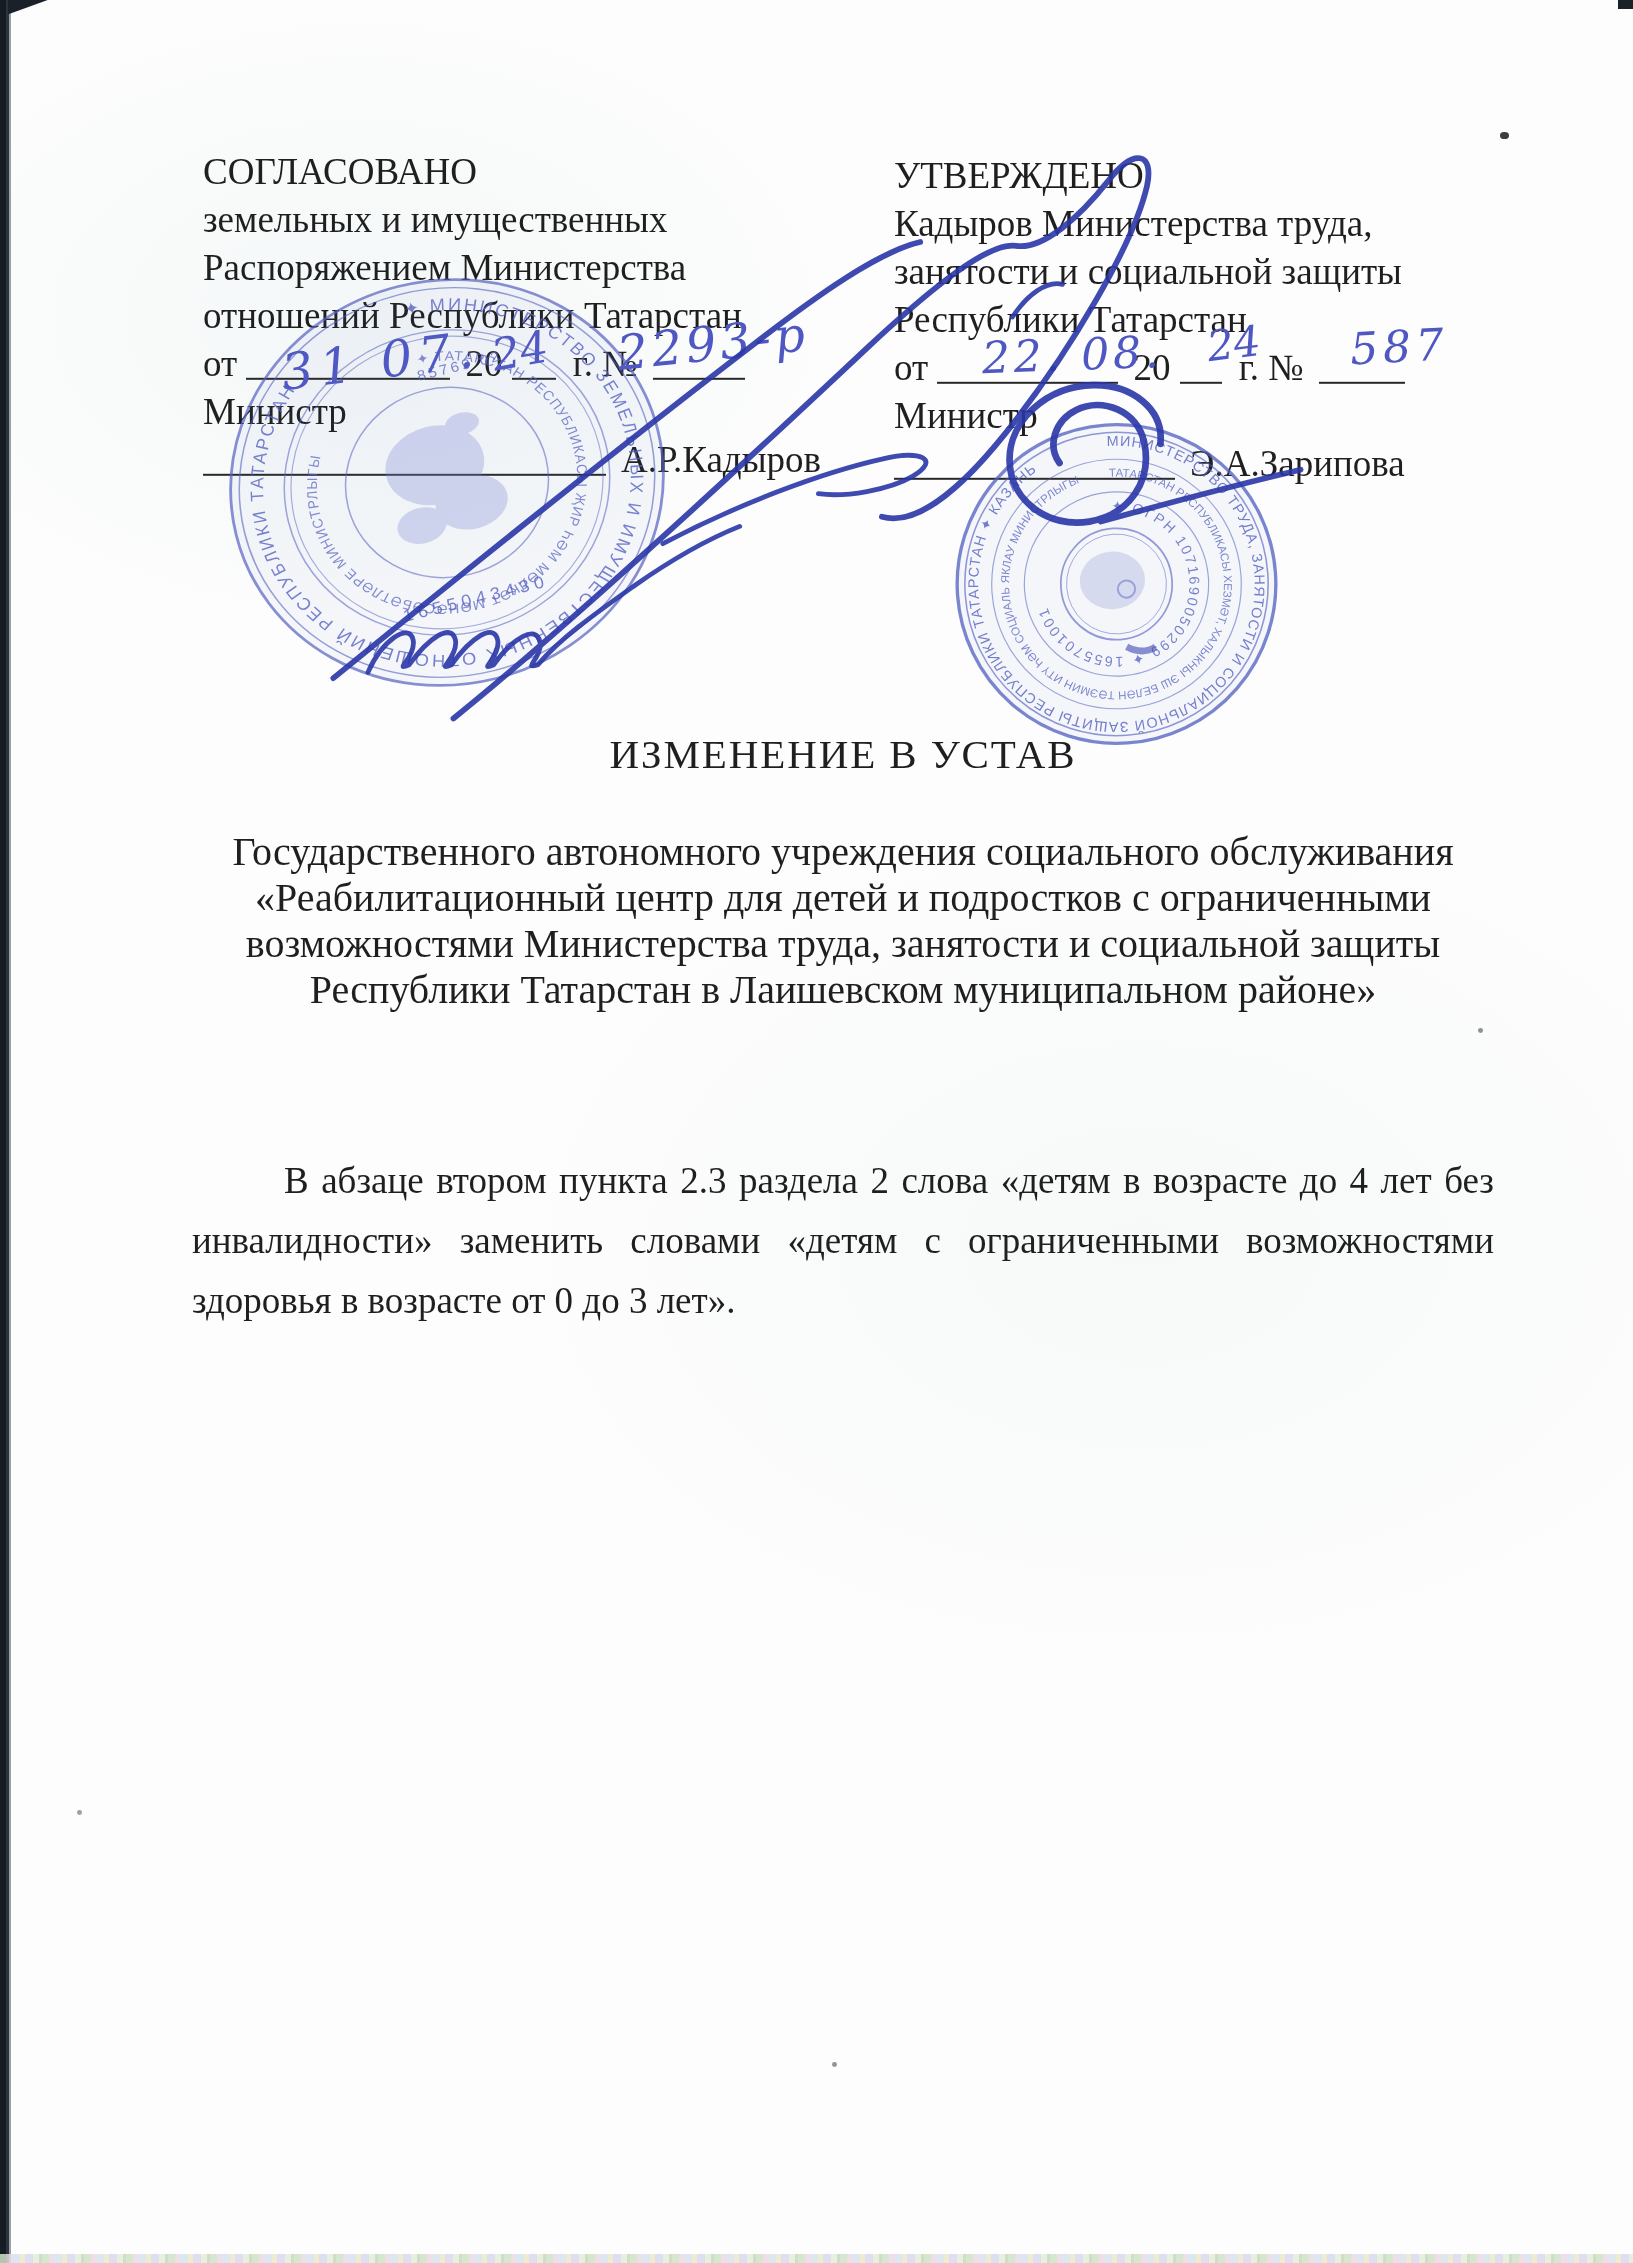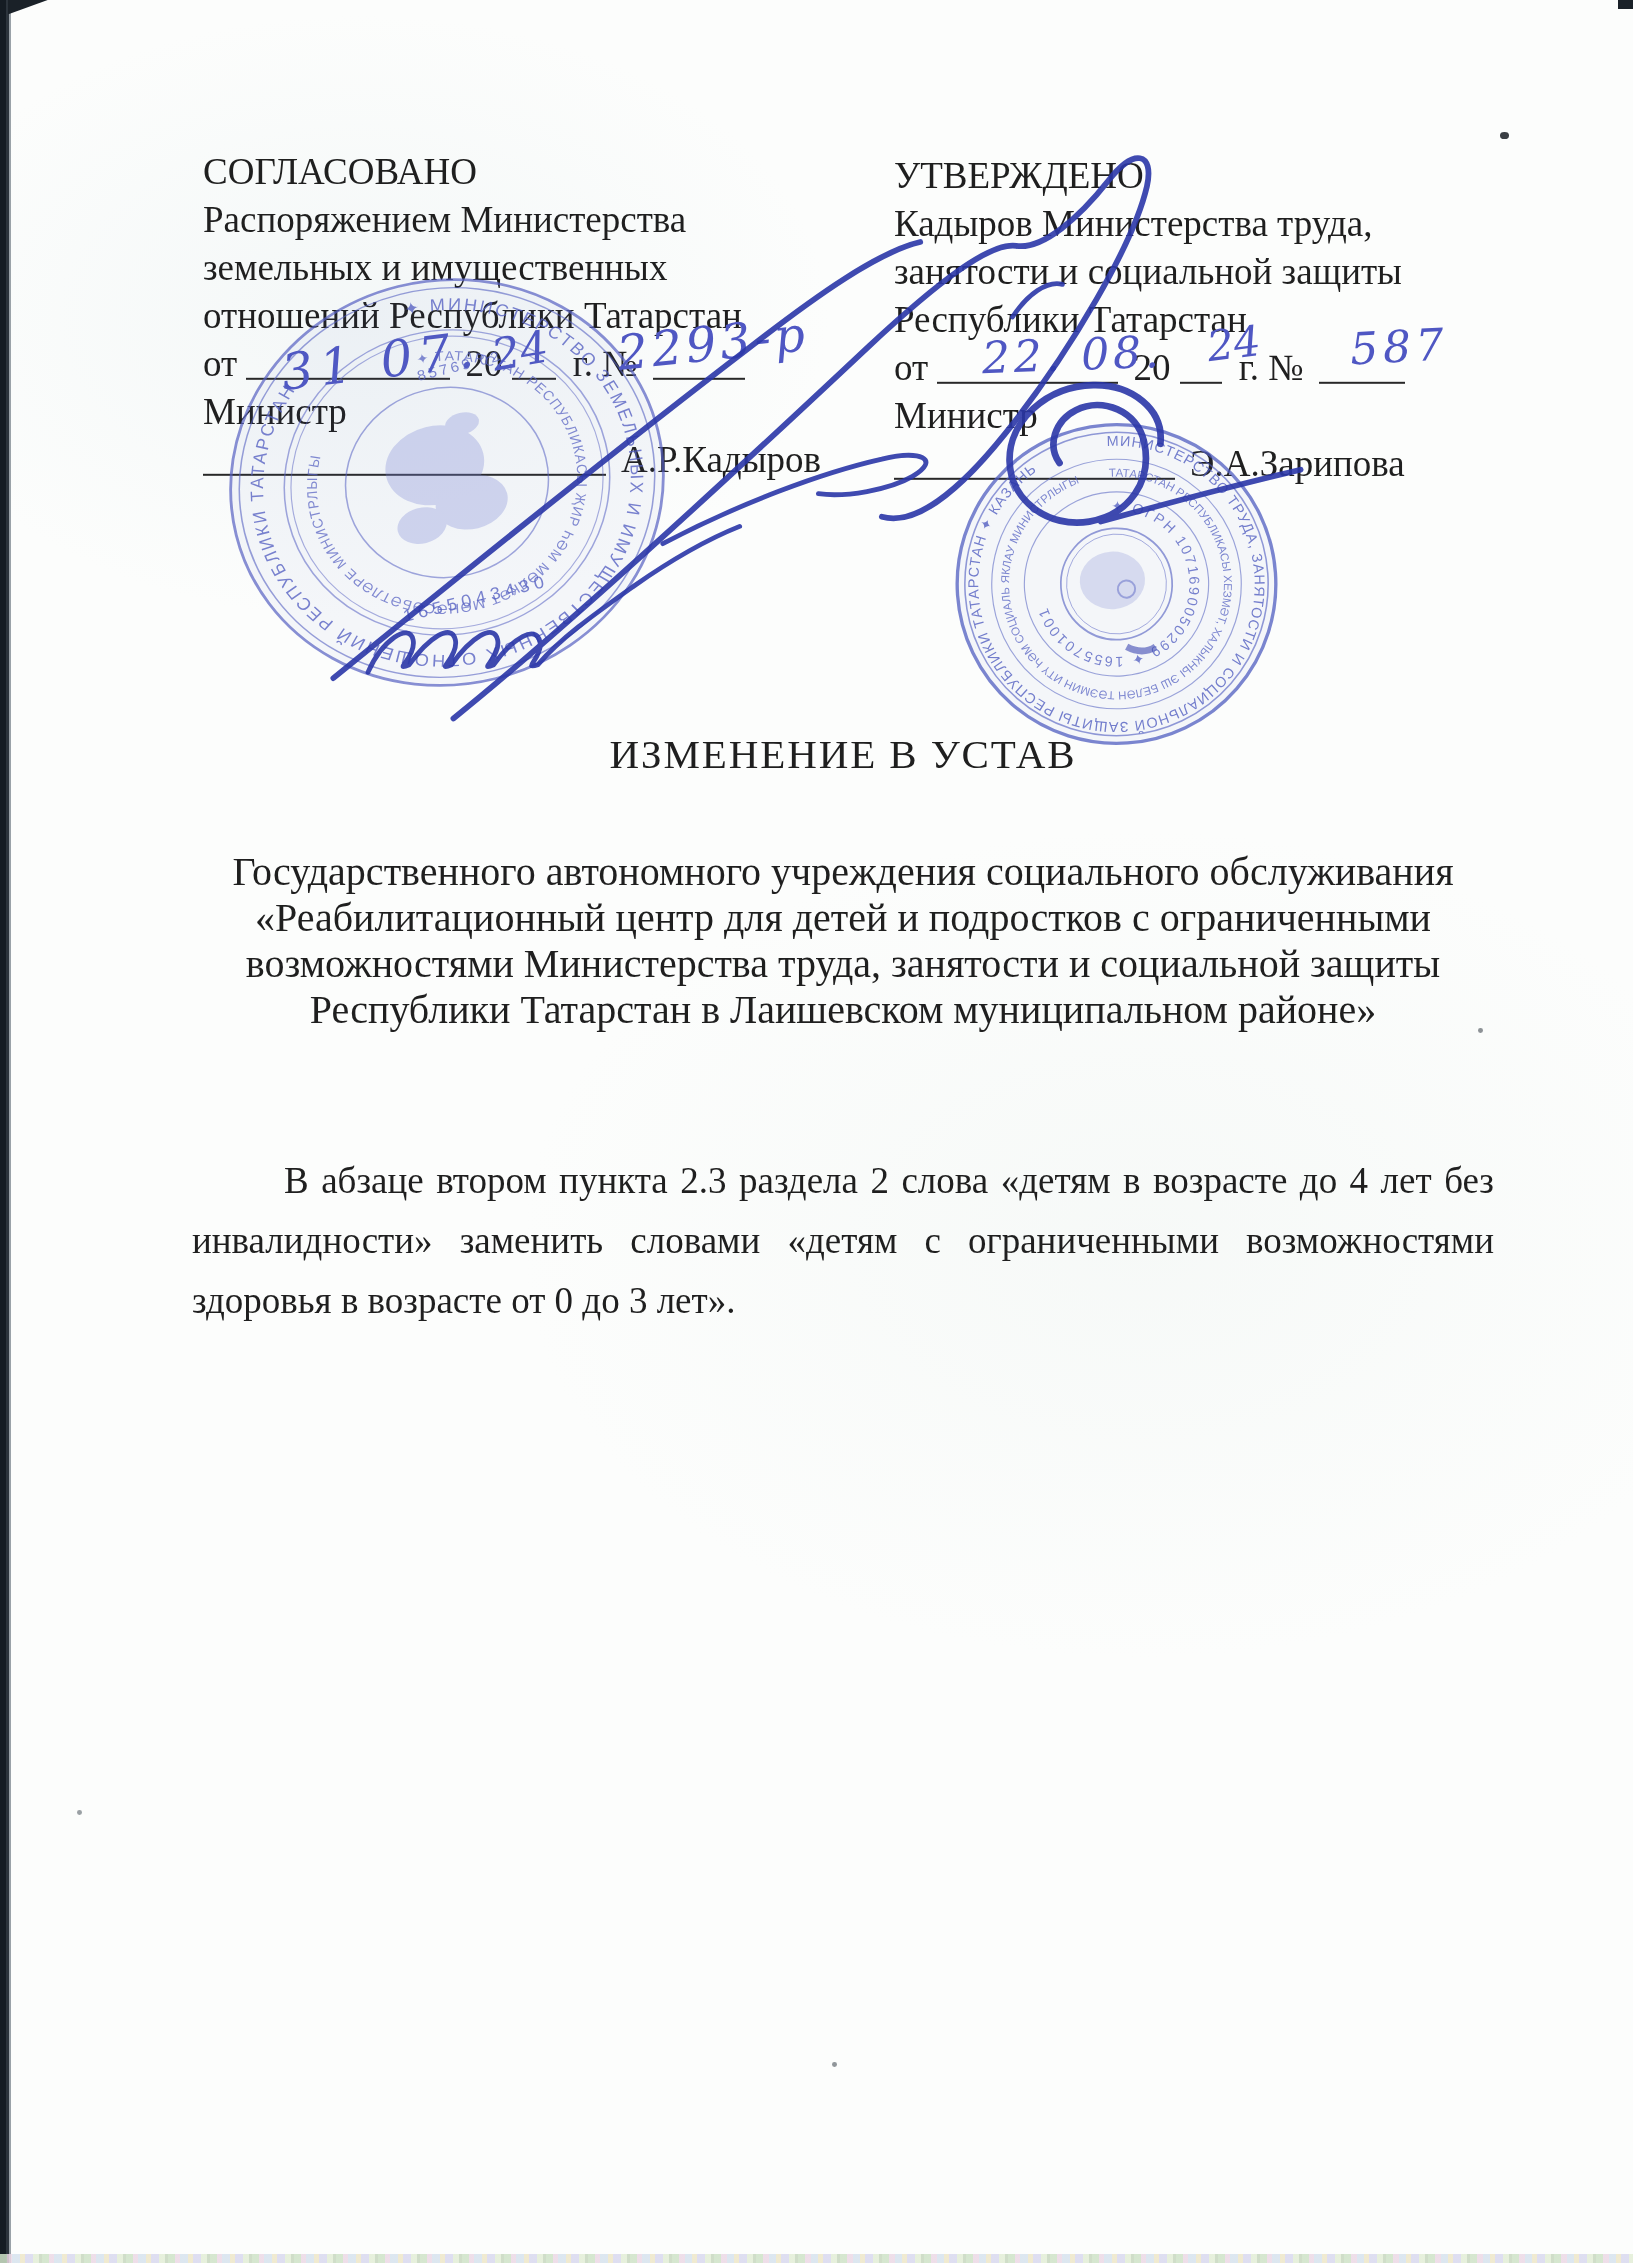--- a/index.html
+++ b/index.html
@@ -30,21 +30,21 @@
   .approve{left:894px;top:152px;}
   .ln{height:48px;}
   .blank{display:inline-block;border-bottom:2.9px solid #282828;height:29px;transform:translateY(3.8px);}
   .b-date-l{width:204px;} .b-year-l{width:44px;} .b-num-l{width:92px;}
   .b-date-r{width:181px;} .b-year-r{width:42px;} .b-num-r{width:86px;}
   .b-name-l{width:403px;} .b-name-r{width:281px;}
   .yearpre{margin-left:5.8px;} .gno{margin-left:7.7px;margin-right:5.8px;}
   .namet{margin-left:5.8px;}
   .title{position:absolute;left:192px;top:730px;width:1302px;text-align:center;
     font-size:41px;letter-spacing:1.9px;}
-  .org{position:absolute;left:192px;top:849px;width:1302px;text-align:center;
+  .org{position:absolute;left:192px;top:829px;width:1302px;text-align:center;
     font-size:40px;line-height:46px;}
   .org div{height:46px;}
   .bodypar{position:absolute;left:192px;top:1151px;width:1302px;font-size:37px;line-height:60px;}
   .jline{height:60px;overflow:hidden;text-align:justify;}
   .jline::after{content:"";display:inline-block;width:100%;}
   .indent{text-indent:92px;}
   
   .hw{position:absolute;font-style:italic;color:#4f57c3;white-space:nowrap;
     font-family:"DejaVu Serif","Liberation Serif",serif;}
   .hw-ld{left:281px;top:332px;font-size:50px;letter-spacing:6.7px;transform:rotate(-7deg);}
@@ -69,22 +69,22 @@
   <div class="corner-tl"></div>
   <div class="corner-tr"></div>
   <div class="edge-bottom"></div>
   <div class="speck sp1"></div>
   <div class="speck sp2"></div>
   <div class="speck sp3"></div>
   <div class="speck sp4"></div>
 
   <div class="hblock agree">
     <div class="ln">СОГЛАСОВАНО</div>
+    <div class="ln">земельных и имущественных</div>
     <div class="ln">Распоряжением Министерства</div>
-    <div class="ln">земельных и имущественных</div>
     <div class="ln">отношений Республики Татарстан</div>
     <div class="ln">
       <span>от</span>
       <span class="blank b-date-l"></span>
       <span class="yearpre">20</span>
       <span class="blank b-year-l"></span>
       <span class="gno">г. №</span>
       <span class="blank b-num-l"></span>
     </div>
     <div class="ln">Министр</div>

